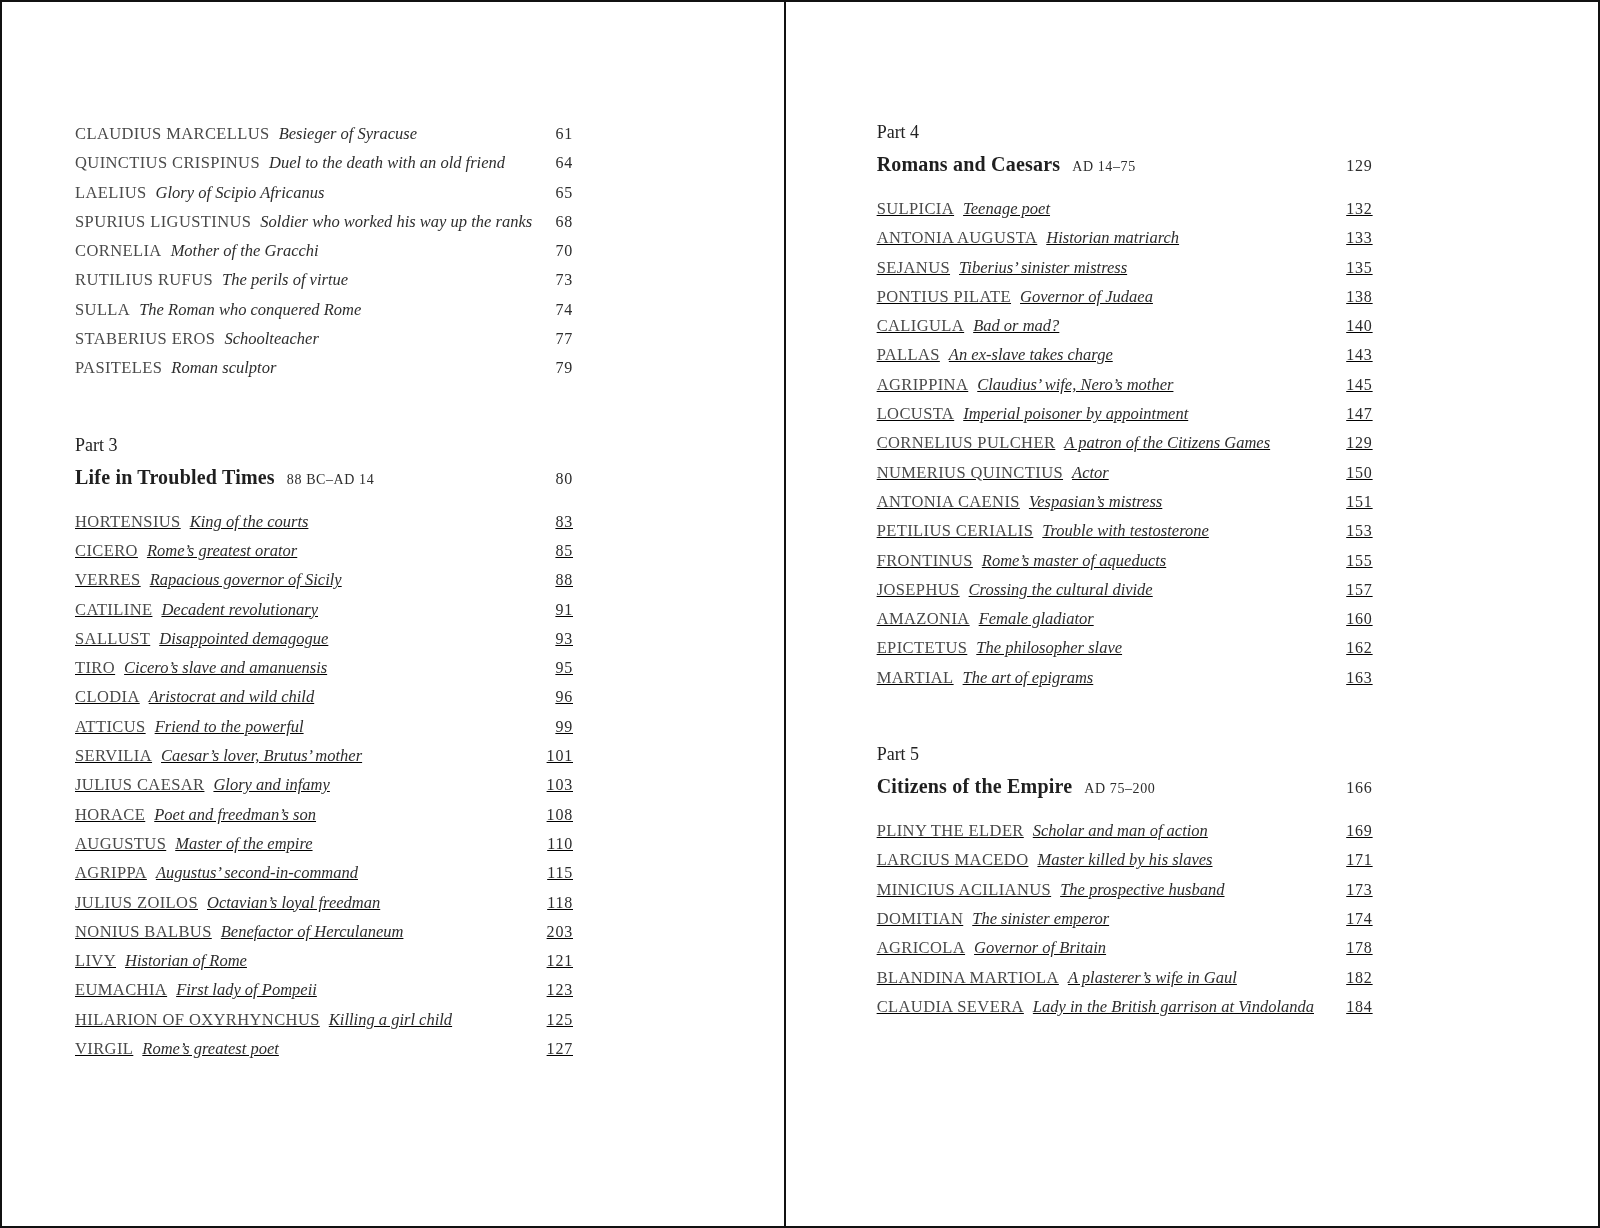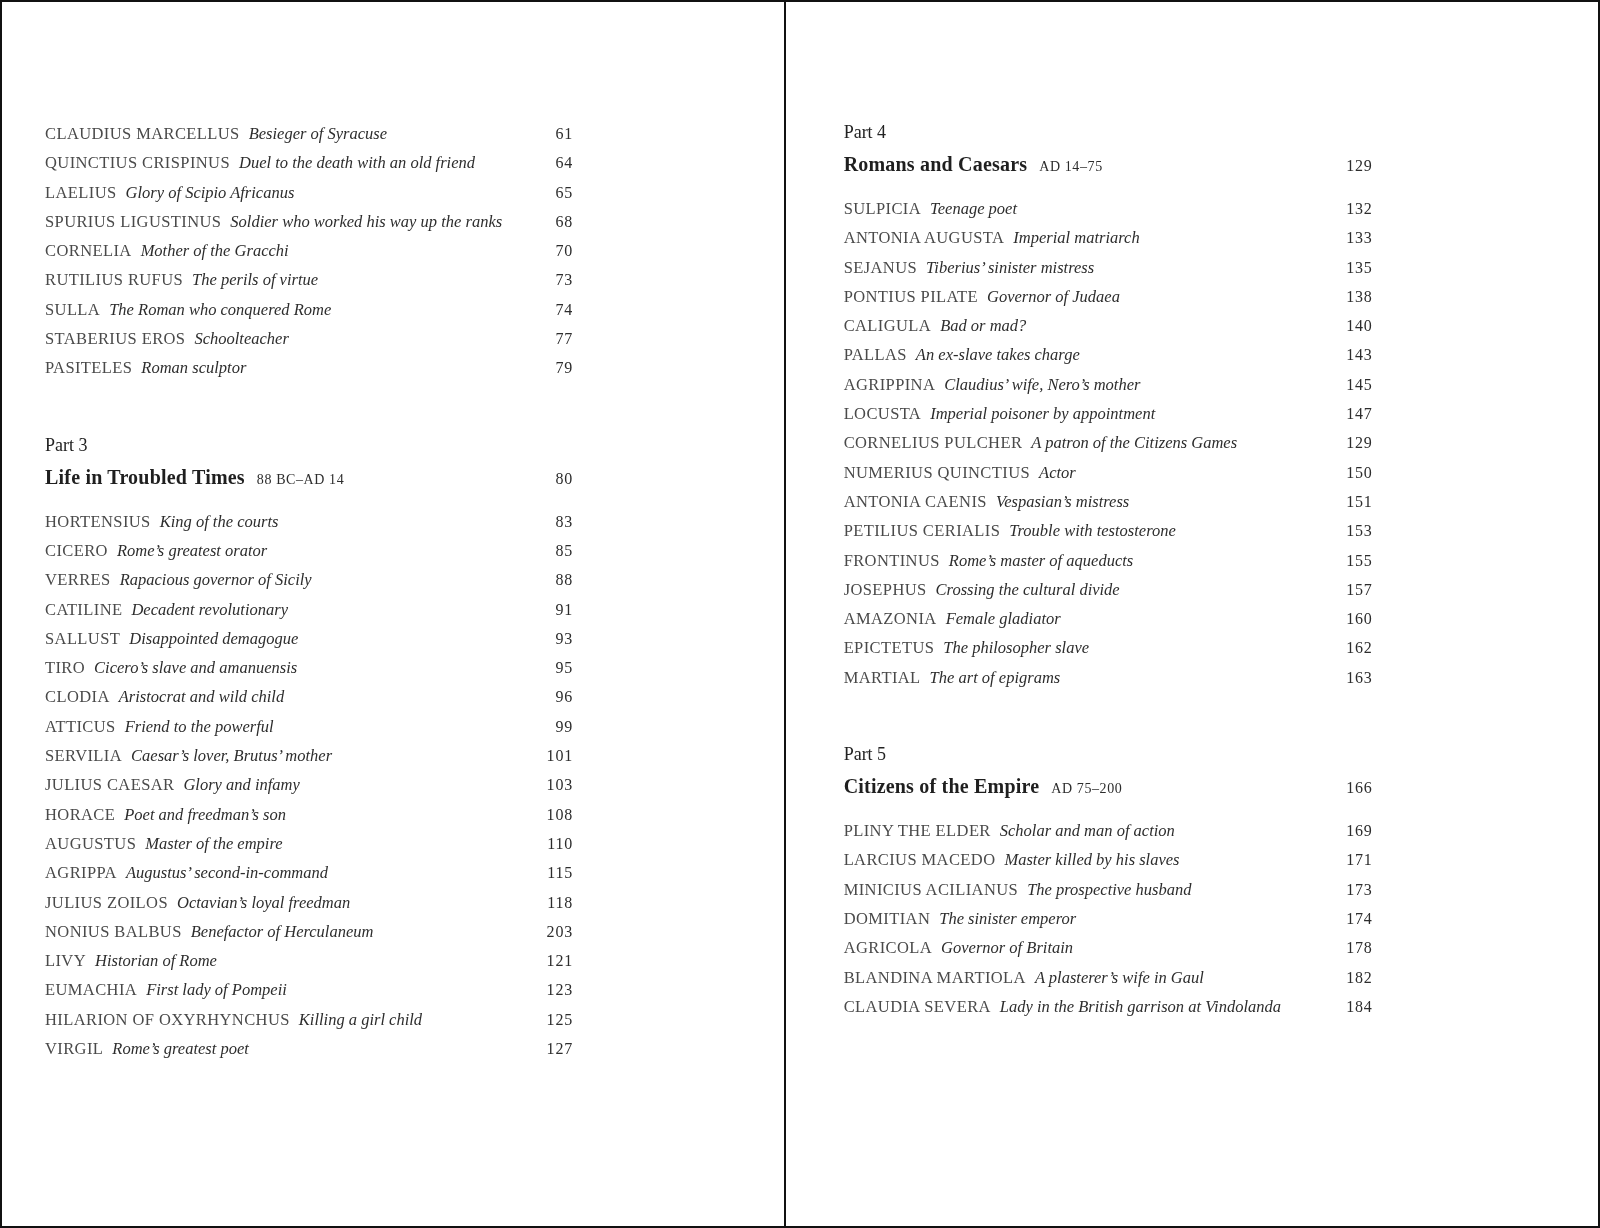--- a/index.html
+++ b/index.html
@@ -25,25 +25,25 @@
   .page-left {
     width: 49.1%;
     border-right: 2px solid #111111;
   }
   .page-right {
     width: 50.9%;
   }
   .page-inner {
     box-sizing: border-box;
     padding-top: 117px;
-    padding-left: 43px;
+    padding-left: 73px;
     width: 571px;
   }
   .page-right .page-inner {
-    padding-left: 58px;
+    padding-left: 91px;
     width: 587px;
   }
   .entry-list {
     width: 100%;
   }
   .part-block {
     margin-top: 49px;
   }
   .page-inner > .part-block:first-child {
     margin-top: 0;
@@ -66,20 +66,21 @@
     letter-spacing: 0.2px;
   }
   .part-dates {
     font-size: 14px;
     margin-left: 12px;
     letter-spacing: 0.6px;
     color: #2c2c2c;
   }
   .part-block + .entry-list {
     margin-top: 12px;
+    text-decoration: underline;
   }
   .entry {
     display: flex;
     align-items: baseline;
     line-height: 29.3px;
     white-space: nowrap;
   }
   .entry-name {
     font-size: 16.5px;
     letter-spacing: 0.4px;
@@ -308,21 +309,21 @@
 
       <div class="entry-list">
   <div class="entry">
     <span class="entry-name">SULPICIA</span>
     <span class="entry-desc">Teenage poet</span>
     <span class="entry-page">132</span>
   </div>
 
   <div class="entry">
     <span class="entry-name">ANTONIA AUGUSTA</span>
-    <span class="entry-desc">Imperial matriarch</span>
+    <span class="entry-desc">Historian matriarch</span>
     <span class="entry-page">133</span>
   </div>
 
   <div class="entry">
     <span class="entry-name">SEJANUS</span>
     <span class="entry-desc">Tiberius’ sinister mistress</span>
     <span class="entry-page">135</span>
   </div>
 
   <div class="entry">

